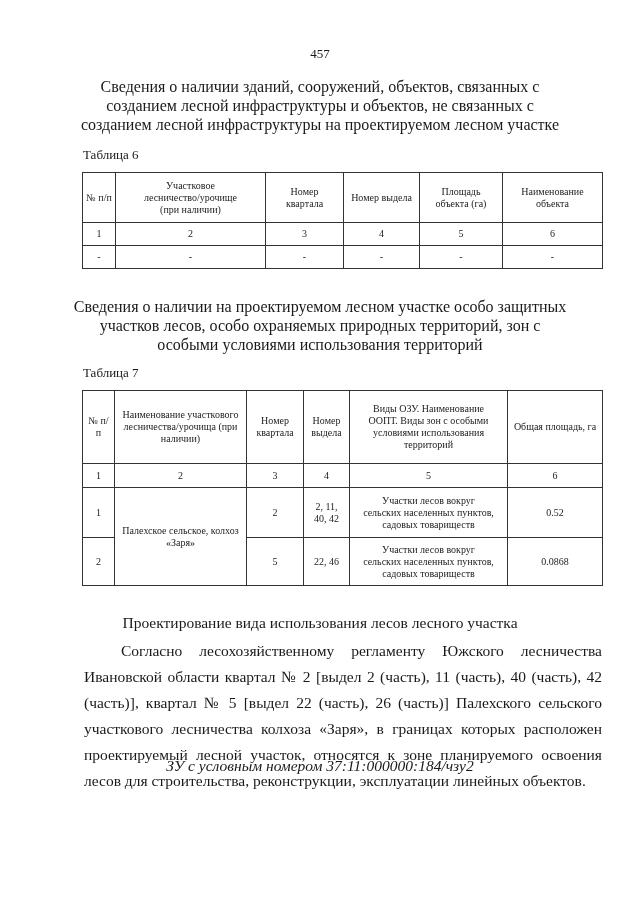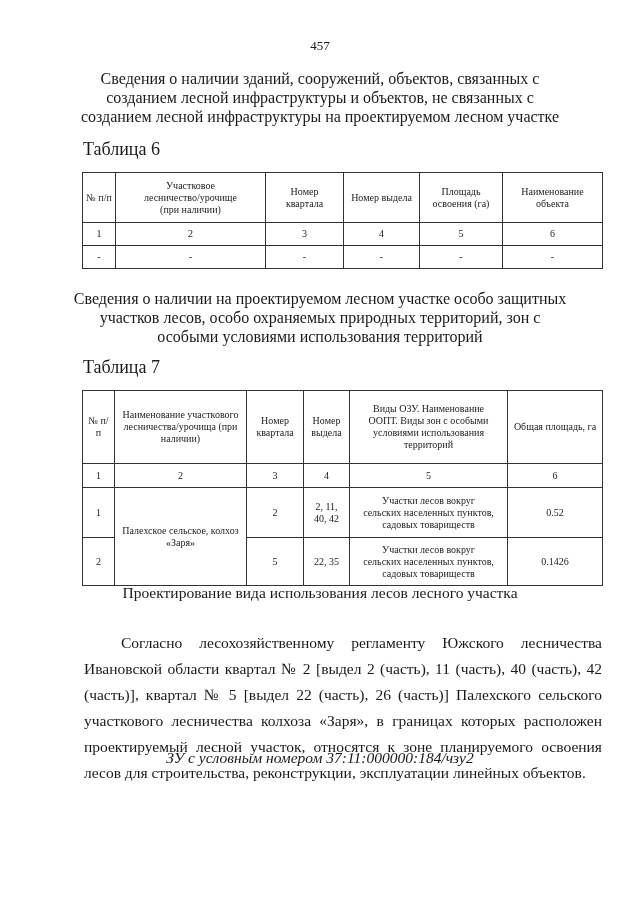--- a/index.html
+++ b/index.html
@@ -1,21 +1,21 @@
 <!DOCTYPE html>
 <html><head>
 <meta charset="utf-8">
 <style>
   html, body { margin: 0; padding: 0; background: #ffffff; }
   body { width: 640px; height: 905px; position: relative; overflow: hidden;
          font-family: "Liberation Serif", "DejaVu Serif", serif; color: #1a1a1a; }
-  .abs { position: absolute; }
+  .abs { position: absolute; margin-top: 8px; }
   .page-num { left: 0; width: 640px; top: 38px; text-align: center; font-size: 13px; }
   .heading { left: 70px; width: 500px; text-align: center; font-size: 16px; line-height: 19px; }
-  .tcap { left: 83px; font-size: 18px; }
+  .tcap { left: 83px; font-size: 13px; }
   table { position: absolute; border-collapse: collapse; table-layout: fixed; }
   td { border: 1.3px solid #333; text-align: center; vertical-align: middle;
        font-size: 10px; line-height: 12px; padding: 0 3px; color: #222; }
   .para { left: 84px; width: 518px; font-size: 15.5px; line-height: 26px; text-align: justify; }
   .para .indent { display: inline-block; width: 37px; }
   .center-line { left: 0; width: 640px; text-align: center; font-size: 15.5px; }
 </style>
 </head>
 <body>
 
@@ -32,21 +32,21 @@
       <col style="width:76px">
       <col style="width:83px">
       <col style="width:100px">
     </colgroup>
   <tbody>
       <tr style="height:50px;">
     <td>№ п/п</td>
     <td style="padding:0 22px;">Участковое лесничество/урочище (при наличии)</td>
     <td style="padding:0 14px;">Номер квартала</td>
     <td>Номер выдела</td>
-    <td style="padding:0 10px;">Площадь освоения (га)</td>
+    <td style="padding:0 10px;">Площадь объекта (га)</td>
     <td>Наименование объекта</td>
   </tr>
   <tr style="height:23px;">
     <td>1</td>
     <td>2</td>
     <td>3</td>
     <td>4</td>
     <td>5</td>
     <td>6</td>
   </tr>
@@ -94,24 +94,24 @@
     <td>1</td>
     <td rowspan="2" style="padding:0 6px;">Палехское сельское, колхоз «Заря»</td>
     <td>2</td>
     <td style="padding:4px 6px;">2, 11, 40, 42</td>
     <td style="padding:0 12px;">Участки лесов вокруг сельских населенных пунктов, садовых товариществ</td>
     <td>0.52</td>
   </tr>
   <tr style="height:48px;">
     <td>2</td>
     <td>5</td>
-    <td>22, 35</td>
+    <td>22, 46</td>
     <td style="padding:0 12px;">Участки лесов вокруг сельских населенных пунктов, садовых товариществ</td>
-    <td>0.1426</td>
+    <td>0.0868</td>
   </tr>
 </tbody>
   </table>
 
-<div class="abs center-line" style="top:584px;">Проектирование вида использования лесов лесного участка</div>
+<div class="abs center-line" style="top:606px;">Проектирование вида использования лесов лесного участка</div>
 
 <div class="abs para" style="top:630px;"><span class="indent"></span><span>Согласно лесохозяйственному регламенту Южского лесничества Ивановской области квартал № 2 [выдел 2 (часть), 11 (часть), 40 (часть), 42 (часть)], квартал № 5 [выдел 22 (часть), 26 (часть)] Палехского сельского участкового лесничества колхоза «Заря», в границах которых расположен проектируемый лесной участок, относятся к зоне планируемого освоения лесов для строительства, реконструкции, эксплуатации линейных объектов.</span></div>
 
 <div class="abs center-line" style="top:749px;font-style:italic;">ЗУ с условным номером 37:11:000000:184/чзу2</div>
 
 </body></html>

